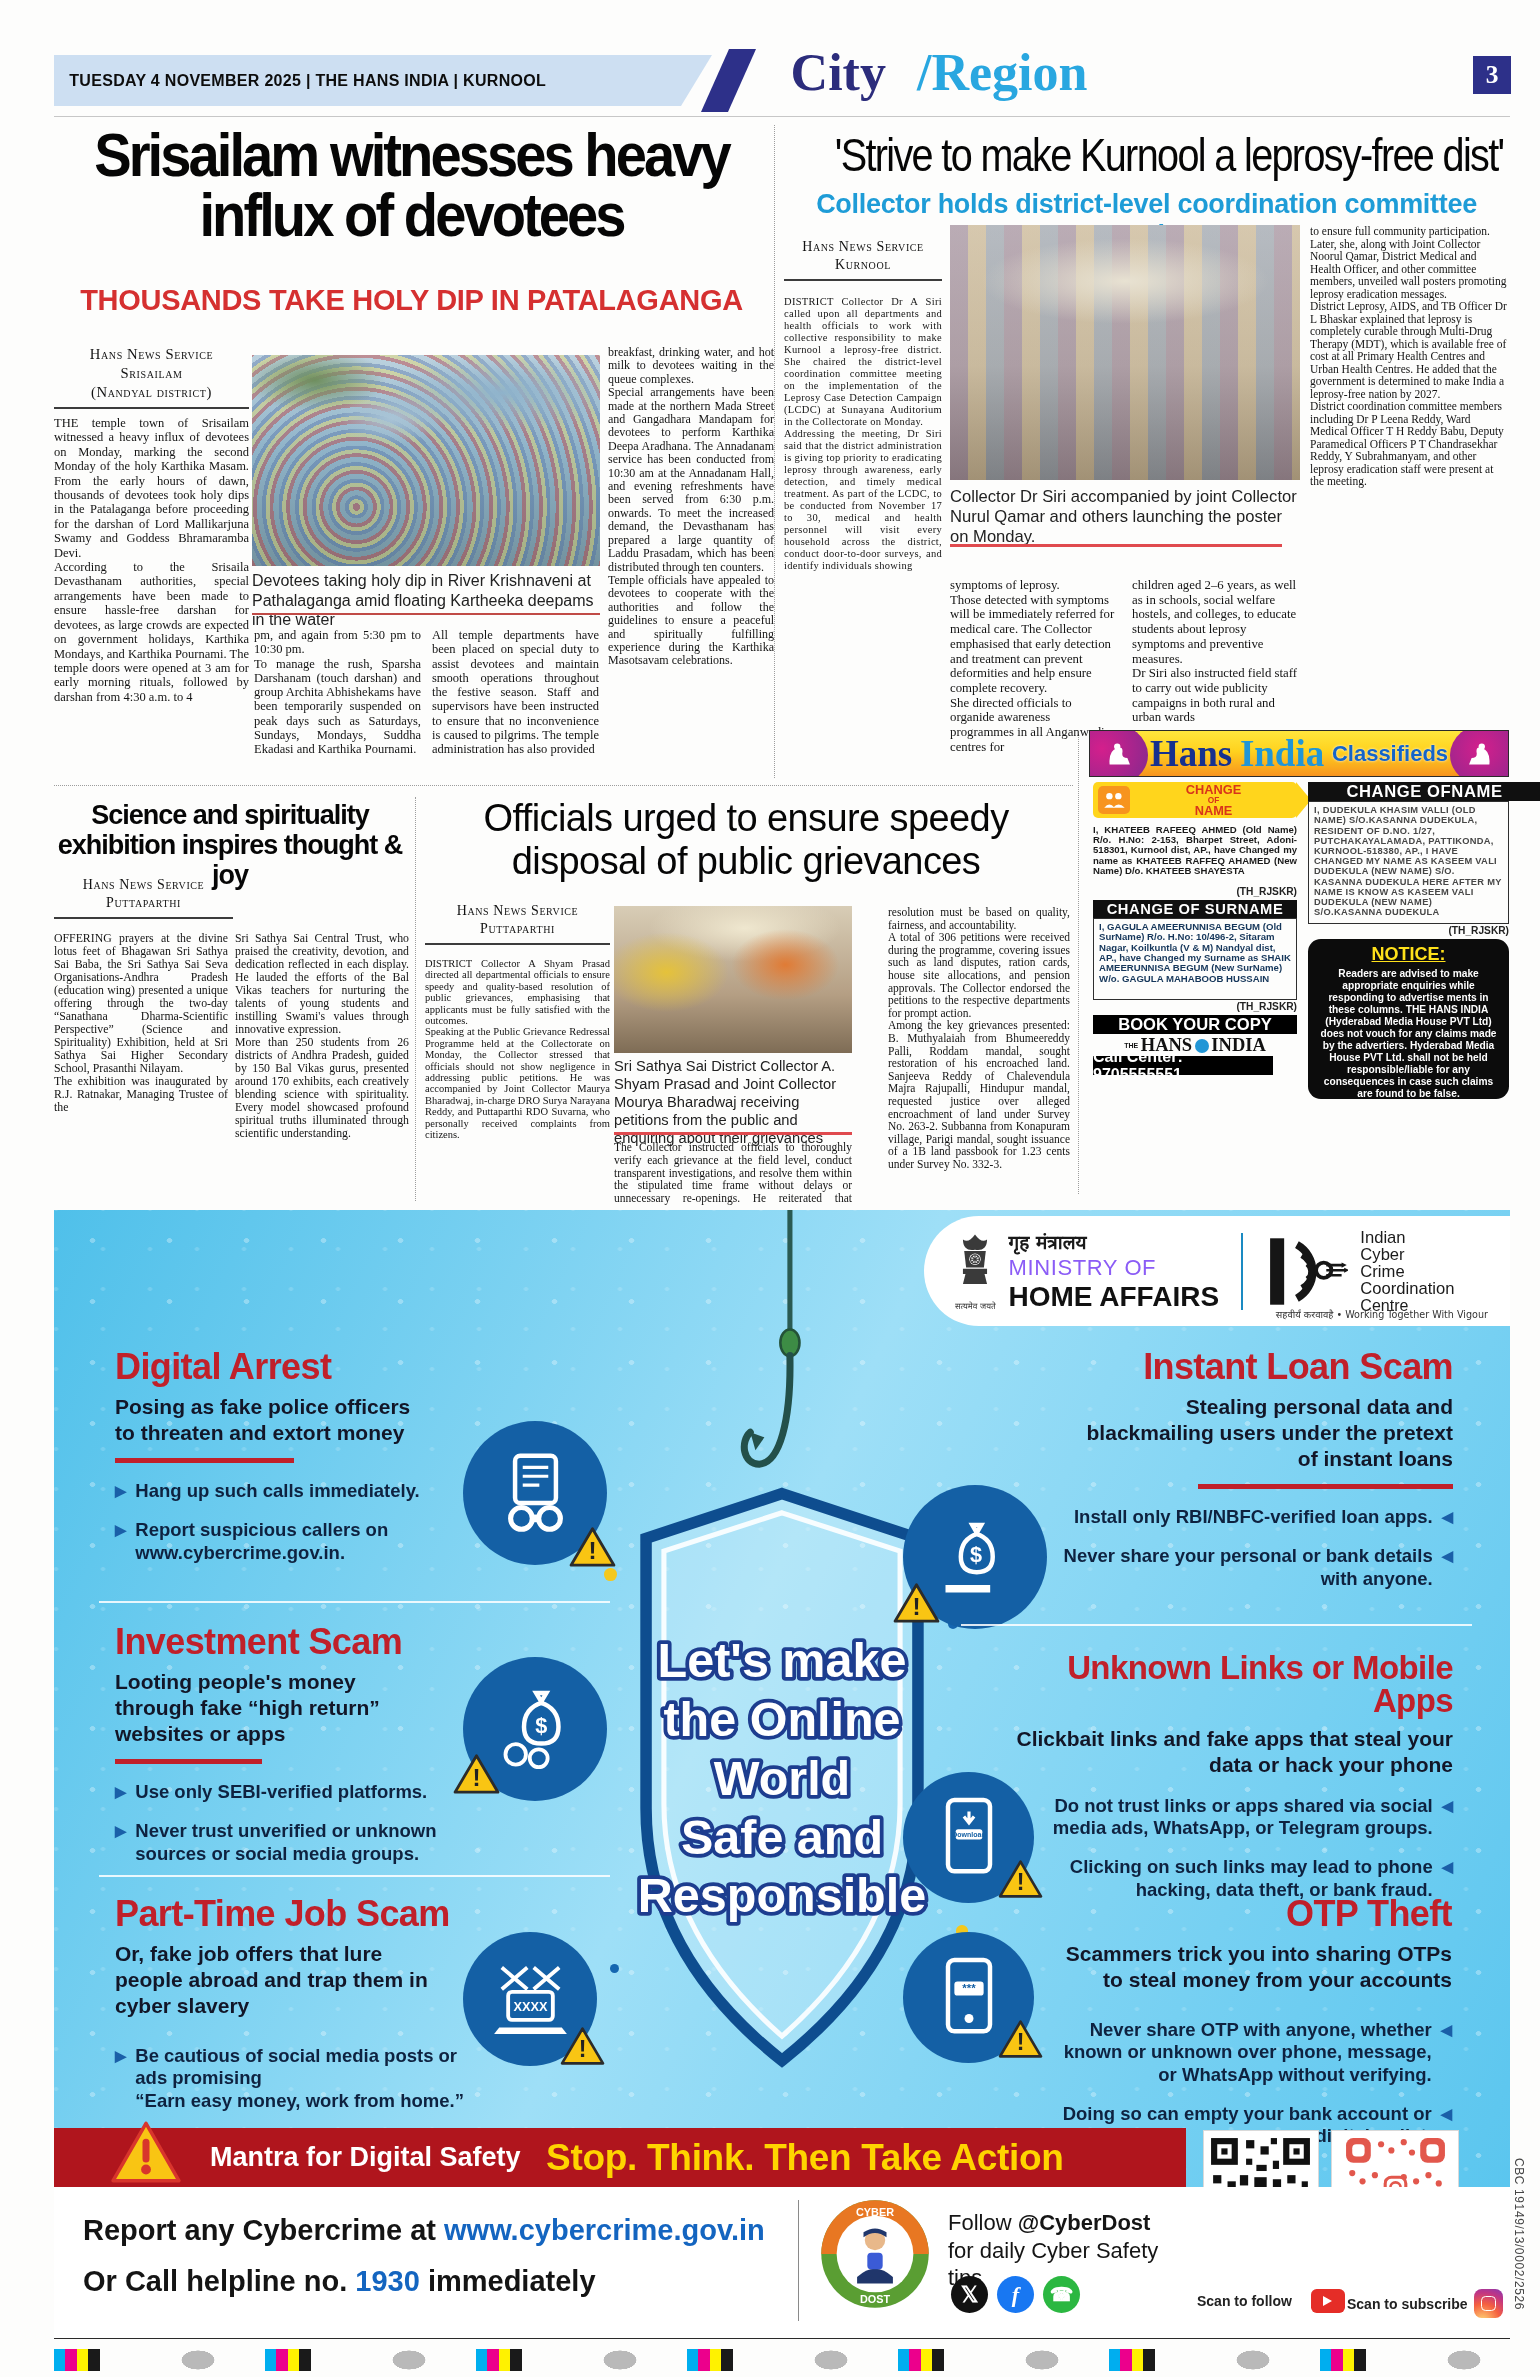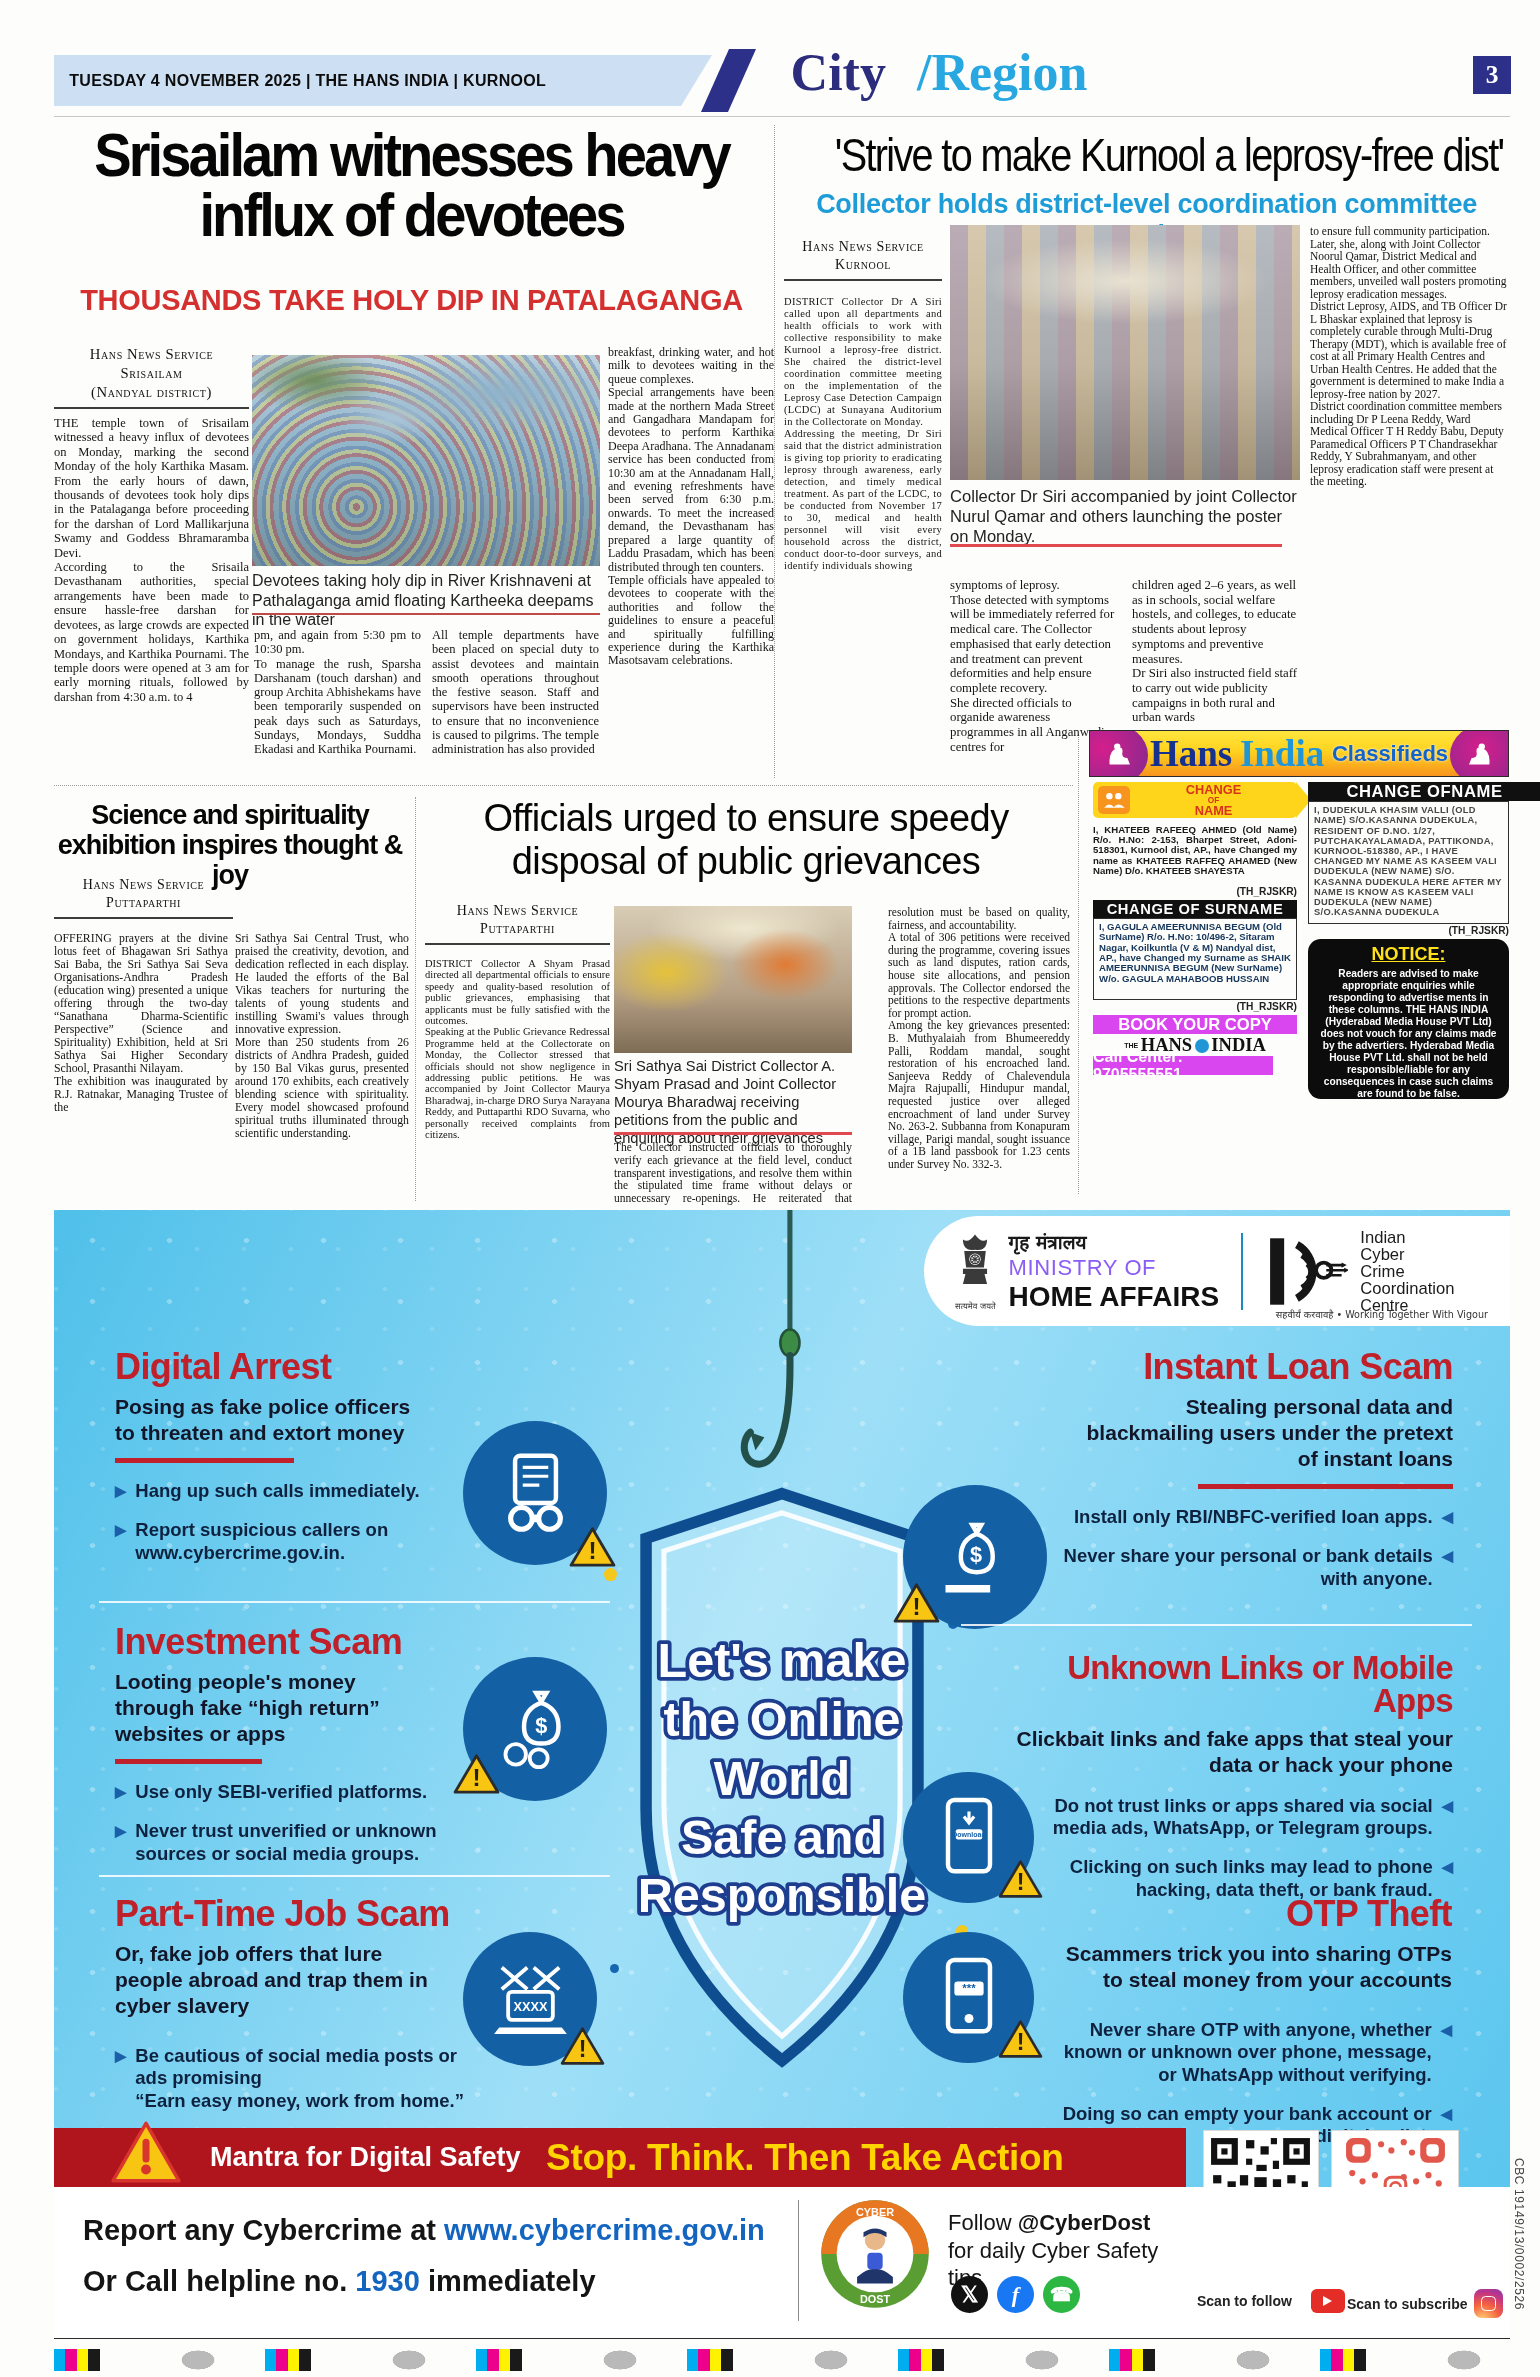--- a/index.html
+++ b/index.html
@@ -22,21 +22,21 @@
   .section-title{position:absolute;left:760px;top:47px;width:358px;text-align:center;font-family:"Liberation Serif",serif;font-weight:bold;font-size:52px;line-height:1;}
   .section-title .city{color:#2c2d7c;}
   .section-title .region{color:#29a7e0;margin-left:31px;}
   .pagebox{position:absolute;left:1473px;top:56px;width:38px;height:38px;background:#2d3089;color:#fff;font-family:"Liberation Serif",serif;font-size:25.5px;font-weight:bold;display:flex;align-items:center;justify-content:center;}
   .mast-rule{position:absolute;left:54px;top:116px;width:1456px;height:1.3px;background:#c7c7c7;}
   
   .cl-banner{position:absolute;left:1089px;top:730px;width:420px;height:47px;border:1.9px solid #2a2a2a;background:linear-gradient(180deg,#ffe63d 0%,#ffd21e 45%,#f7941e 100%);display:flex;align-items:center;justify-content:center;gap:7.7px;overflow:hidden;box-sizing:border-box;}
   .cl-blob{position:absolute;top:-7.7px;width:77px;height:64px;border-radius:50%;background:radial-gradient(circle at 40% 40%,#d41f8c,#7e2a8e);}
   .cl-black-banner{position:absolute;background:#101010;color:#fff;font-weight:bold;display:flex;align-items:center;justify-content:center;letter-spacing:0.6px;}
   .cl-box{position:absolute;border:1.9px solid #2f2f2f;box-sizing:border-box;padding:3.2px 5.1px;font-weight:bold;overflow:hidden;}
-  .cl-red{position:absolute;background:#d946ef;color:#fff;font-weight:bold;display:flex;align-items:center;justify-content:center;}
+  .cl-red{position:absolute;background:#000000;color:#fff;font-weight:bold;display:flex;align-items:center;justify-content:center;}
   .cl-ref{position:absolute;text-align:right;font-weight:bold;color:#222;}
   
   .ad{position:absolute;left:54px;top:1210px;width:1456px;height:1128px;overflow:hidden;background:linear-gradient(115deg,#4fc0ea 0%,#9edff7 45%,#56c4ee 100%);border-bottom:1.9px solid #2a2a2a;}
   .ad-dots{position:absolute;inset:0;background-image:radial-gradient(rgba(255,255,255,.30) 2.6px,transparent 3.2px),radial-gradient(rgba(255,255,255,.16) 1.9px,transparent 2.6px);background-size:77px 61px,47px 40px;background-position:0 0,25.5px 19px;pointer-events:none;}
   .logo-band{position:absolute;right:0;top:6.4px;width:586px;height:110px;background:#fff;border-radius:57px 0 0 57px;display:flex;align-items:center;padding-left:31px;box-sizing:border-box;gap:12.8px;}
   .sec{position:absolute;}
   .sec-title{font-weight:bold;font-size:36px;color:#c0202a;letter-spacing:-0.6px;line-height:1;}
   .sec-desc{font-weight:bold;font-size:21px;line-height:1.24;color:#121628;margin-top:9px;white-space:pre-line;}
   .sec-underline{height:5.7px;background:#c0202a;margin-top:11.5px;}
   .bullet{display:flex;gap:9px;margin-top:16.6px;font-weight:bold;font-size:18.5px;line-height:1.22;color:#0e2240;white-space:pre-line;}

